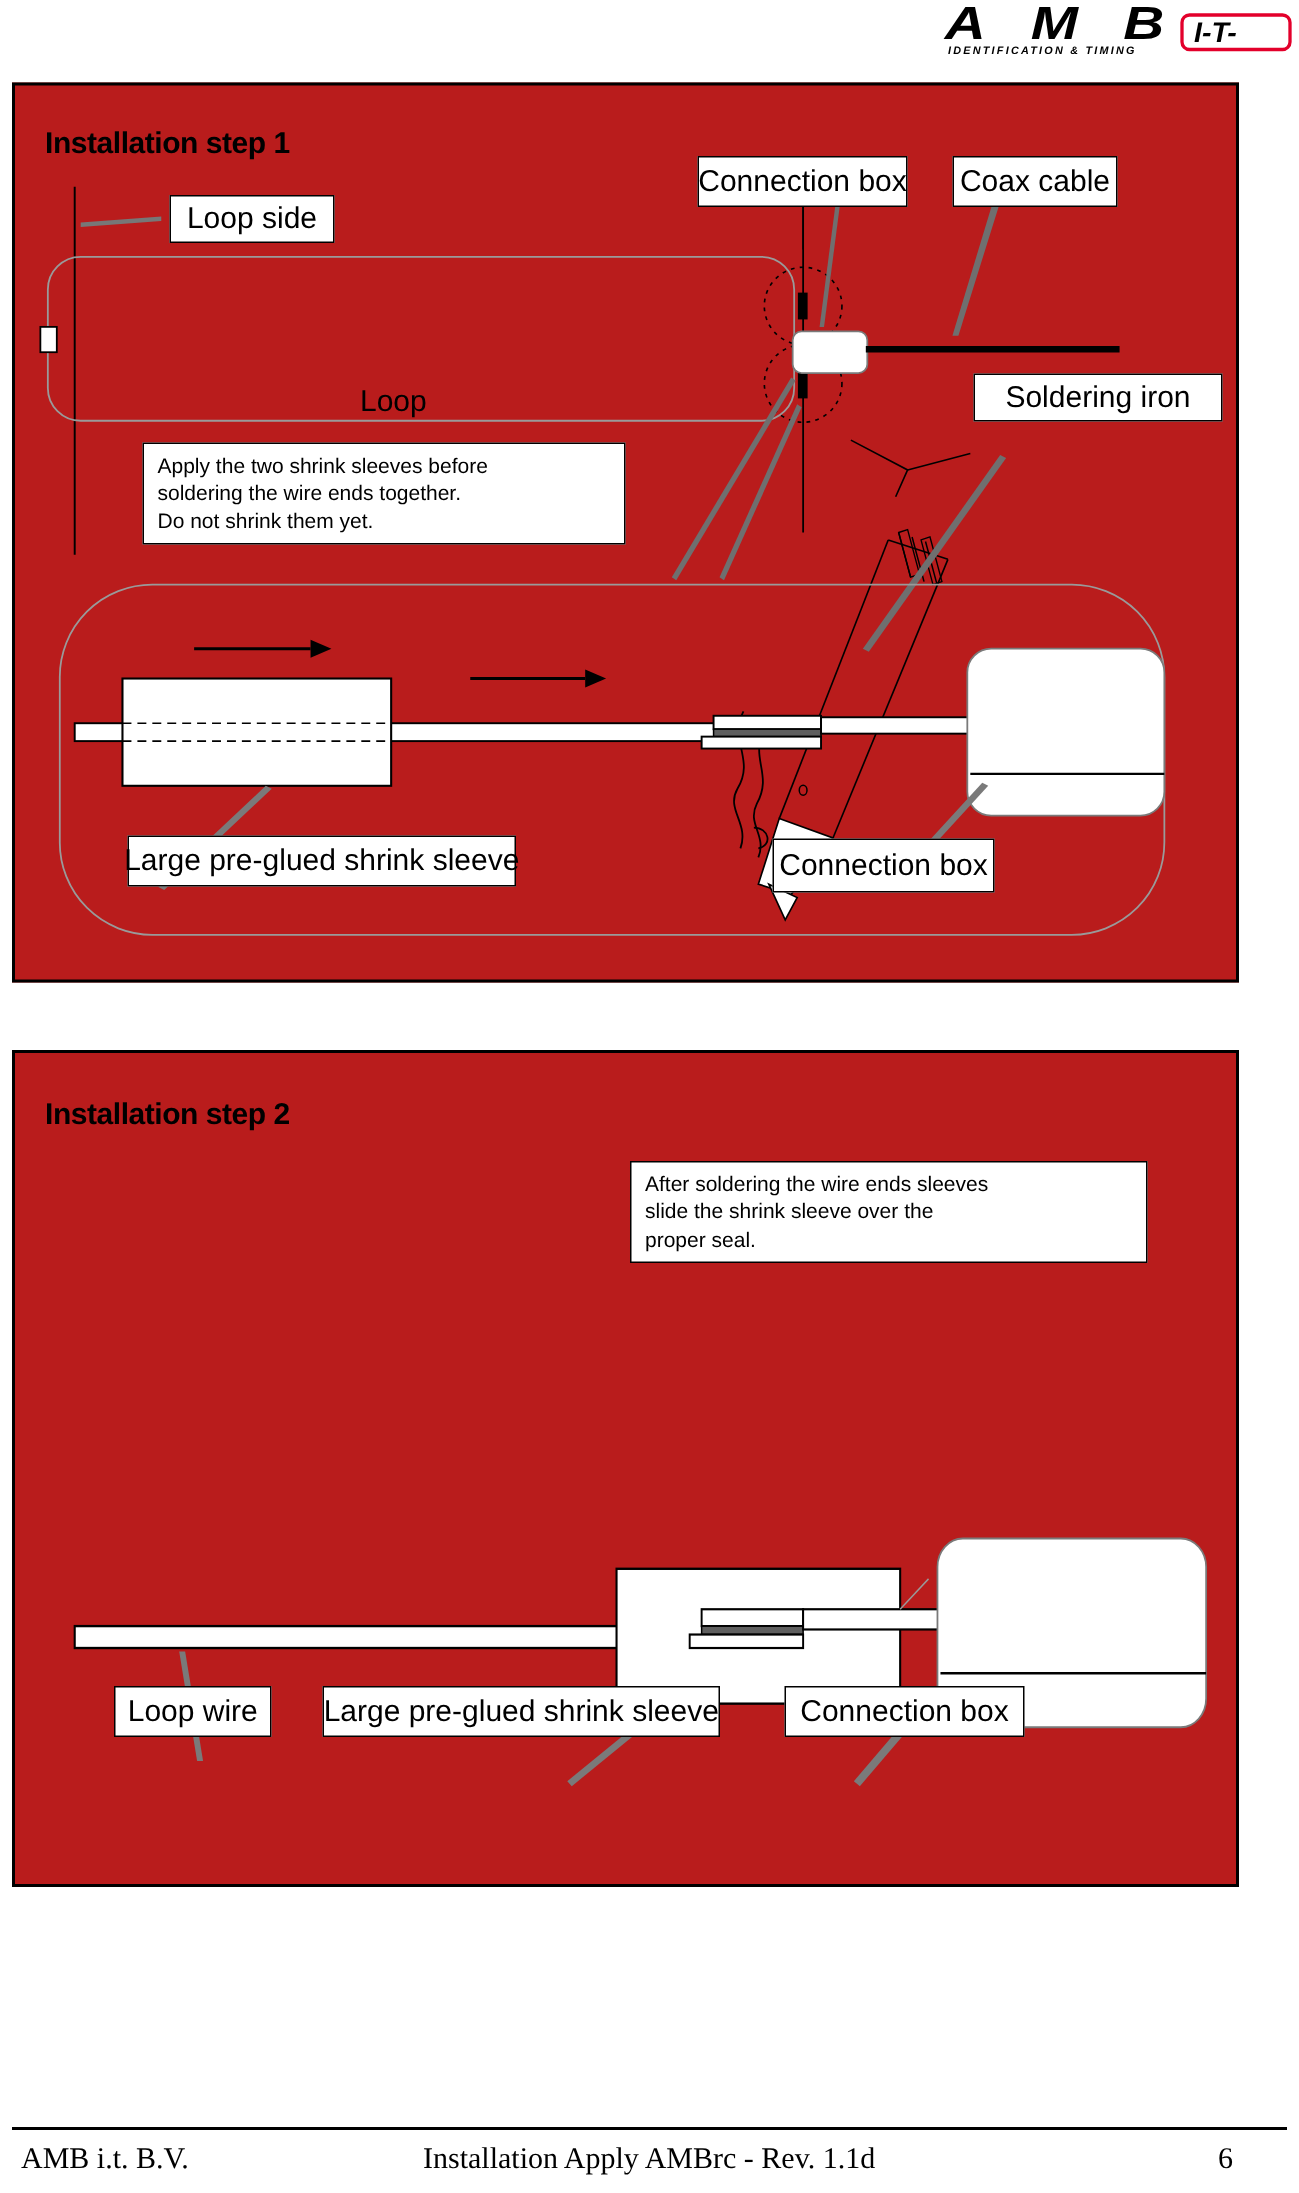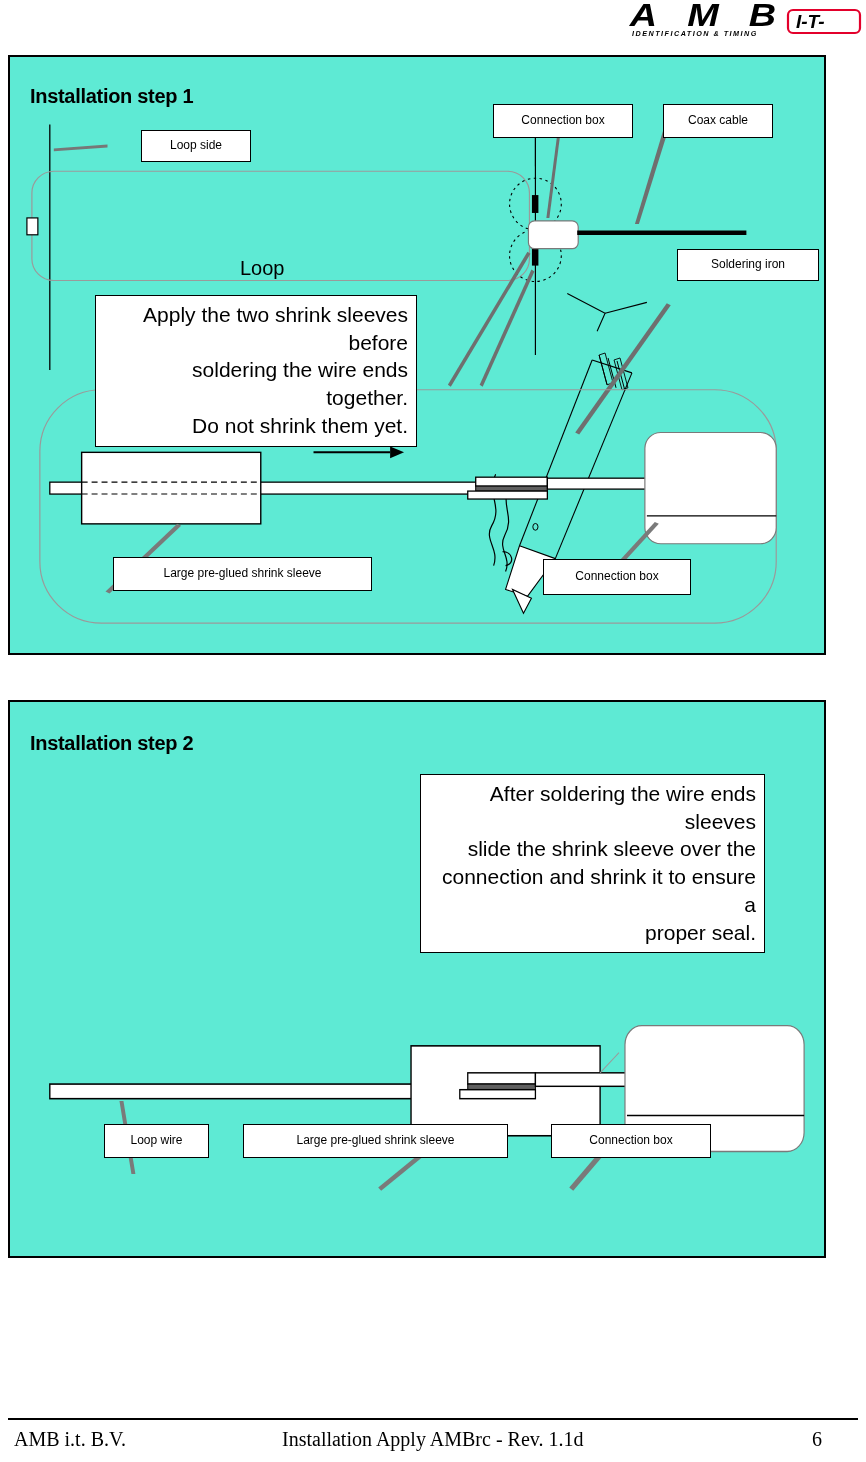--- a/index.html
+++ b/index.html
@@ -26,21 +26,21 @@
     left: 620px;
     width: 246px;
     height: 42px;
   }
   .logo-svg { display: block; }
 
   
   .panel {
     position: absolute;
     border: 2px solid #000;
-    background: #5eead4;
+    background: #b91c1c;
     box-sizing: border-box;
     text-decoration: underline;
   }
   #panel-step1 { left: 8px;  top: 55px;  width: 818px; height: 600px; }
   #panel-step2 { left: 8px;  top: 700px; width: 818px; height: 558px; }
 
   .step-title {
     position: absolute;
     font-weight: bold;
     font-size: 20px;
@@ -50,42 +50,41 @@
   }
   #title-step1 { left: 20px; top: 28px; }
   #title-step2 { left: 20px; top: 30px; }
 
   
   .callout {
     position: absolute;
     border: 1px solid #000;
     background: #fff;
     box-sizing: border-box;
-    font-size: 12px;
+    font-size: 20px;
     line-height: 1.12;
     color: #000;
     display: flex;
     align-items: center;
     justify-content: center;
     text-align: center;
     padding: 2px 7px;
     white-space: nowrap;
     z-index: 6;
-    margin-left: 28px;
   }
   .note {
     position: absolute;
     border: 1px solid #000;
     background: #fff;
     box-sizing: border-box;
-    font-size: 21px;
+    font-size: 14px;
     line-height: 1.32;
     color: #000;
     padding: 5px 8px 6px 9px;
-    text-align: right;
+    text-align: left;
     z-index: 6;
   }
 
   
   .draw {
     position: absolute;
     left: 0; top: 0;
     width: 100%; height: 100%;
     overflow: visible;
     z-index: 2;
@@ -218,21 +217,21 @@
       <path d="M 440 330 L 520 196 L 523 198 L 443 332 Z" fill="#6f6f6f"></path>
       <path d="M 472 330 L 524 214 L 527 216 L 475 332 Z" fill="#6f6f6f"></path>
     </svg>
 
     <div class="callout" style="left:103px; top:73px; width:110px; height:32px;">Loop side</div>
 
     <div class="callout" style="left:455px; top:47px; width:140px; height:34px;">Connection box</div>
 
     <div class="callout" style="left:625px; top:47px; width:110px; height:34px;">Coax cable</div>
 
-    <div class="callout" style="left:639px; top:192px; width:142px; height:32px;">Soldering iron</div>
+    <div class="callout" style="left:639px; top:192px; width:166px; height:32px;">Soldering iron</div>
 
     <div class="callout" style="left:75px; top:500px; width:259px; height:34px;">Large pre-glued shrink sleeve</div>
 
     <div class="callout" style="left:505px; top:502px; width:148px; height:36px;">Connection box</div>
 
     <div style="position:absolute; left:230px; top:200px; font-size:20px; color:#000; z-index:5;">Loop</div>
 
     <div class="note" style="left:85px; top:238px; width:322px;">
       <div>Apply the two shrink sleeves before</div>
       <div>soldering the wire ends together.</div>
@@ -262,21 +261,20 @@
       <path d="M 110 355 L 122 420 L 126 420 L 114 355 Z" fill="#7a7a7a"></path>
       <path d="M 428 390 L 370 432 L 373 435 L 431 393 Z" fill="#7a7a7a"></path>
       <path d="M 614 378 L 562 432 L 566 435 L 618 381 Z" fill="#7a7a7a"></path>
 
       <line x1="593" y1="330" x2="612" y2="312" stroke="#9a9a9a" stroke-width="1"></line>
     </svg>
 
     <div class="note" style="left:410px; top:72px; width:345px;">
       <div>After soldering the wire ends sleeves</div>
       <div>slide the shrink sleeve over the</div>
-      <div>connection and shrink it to ensure a</div>
       <div>proper seal.</div>
     </div>
 
     <div class="callout" style="left:66px; top:422px; width:105px; height:34px;">Loop wire</div>
 
     <div class="callout" style="left:205px; top:422px; width:265px; height:34px;">Large pre-glued shrink sleeve</div>
 
     <div class="callout" style="left:513px; top:422px; width:160px; height:34px;">Connection box</div>
   </div>
 

